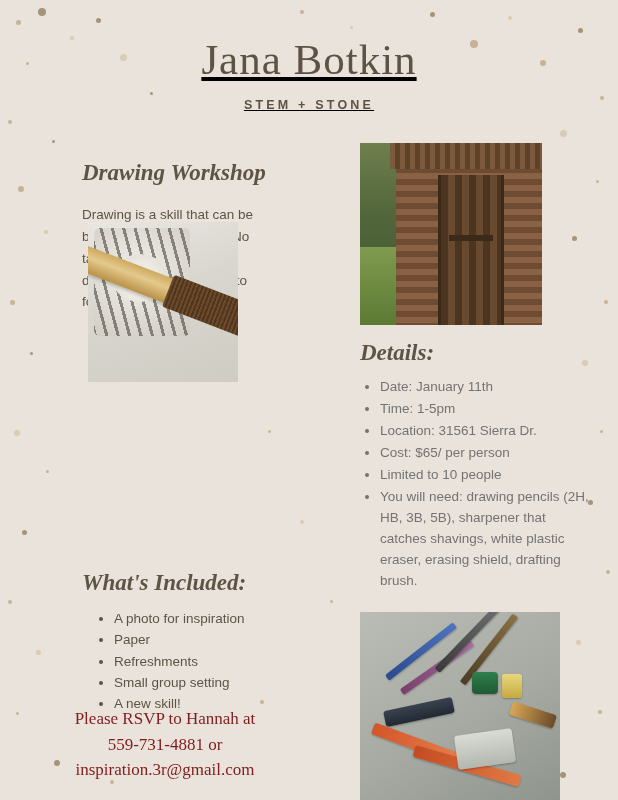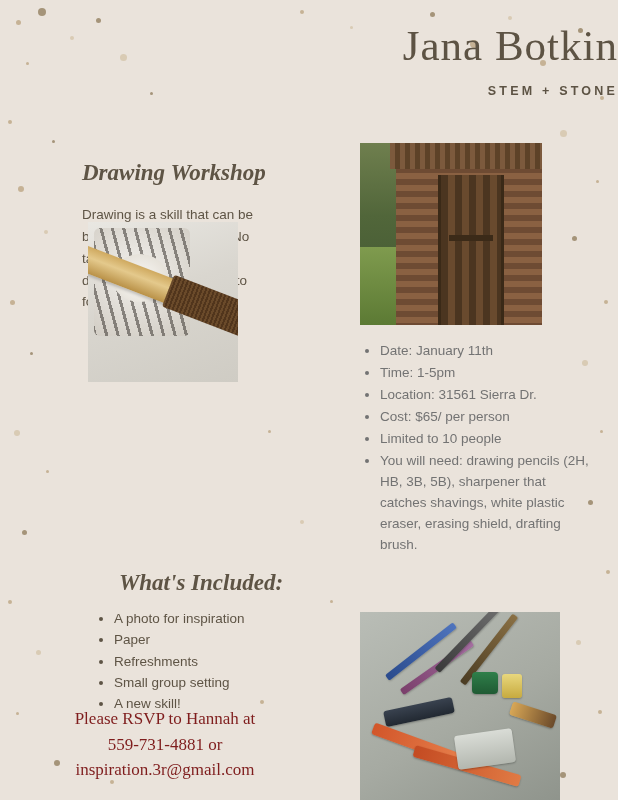--- a/index.html
+++ b/index.html
@@ -34,22 +34,23 @@
     border-radius: 50%;
     opacity: 0.75;
   }
   .speck.dark { background: #8e7a58; }
   .speck.light { background: #cdbb9a; opacity: 0.6; }
 
   .content { position: relative; z-index: 3; }
 
   
   .header {
-    text-align: right;
-    padding-top: 24px;
+    text-align: center;
+    padding-top: 38px;
+    text-decoration: underline;
   }
   .title {
     font-family: "Liberation Serif", serif;
     font-size: 43px;
     color: #5d5344;
     letter-spacing: 1px;
     line-height: 1;
     margin: 0;
     font-weight: 400;
   }
@@ -124,21 +125,21 @@
     background: repeating-linear-gradient(90deg, #6a4a2a 0 2px, #51351c 2px 4px);
     border-radius: 3px;
   }
 
   .included {
     position: absolute;
     left: 0;
     top: 570px;
     width: 320px;
   }
-  .included .section-head { margin-left: 82px; margin-bottom: 12px; text-align: center; }
+  .included .section-head { margin-left: 82px; margin-bottom: 12px; }
   ul.list {
     margin: 0 0 0 96px;
     padding-left: 18px;
     color: #5e5445;
     font-size: 13.5px;
     line-height: 1.58;
   }
   ul.list li { margin: 0; }
 
   .rsvp {
@@ -301,20 +302,21 @@
 
     <div class="shed-photo">
       <div class="shed-sky"></div>
       <div class="shed-grass"></div>
       <div class="shed-body"></div>
       <div class="shed-roof"></div>
       <div class="shed-door"></div>
     </div>
 
     <div class="details">
+      <h2 class="section-head">Details:</h2>
       <ul class="details-list">
         <li>Date: January 11th</li>
         <li>Time: 1-5pm</li>
         <li>Location: 31561 Sierra Dr.</li>
         <li>Cost: $65/ per person</li>
         <li>Limited to 10 people</li>
         <li>You will need: drawing pencils (2H, HB, 3B, 5B), sharpener that catches shavings, white plastic eraser, erasing shield, drafting brush.</li>
       </ul>
     </div>
 

